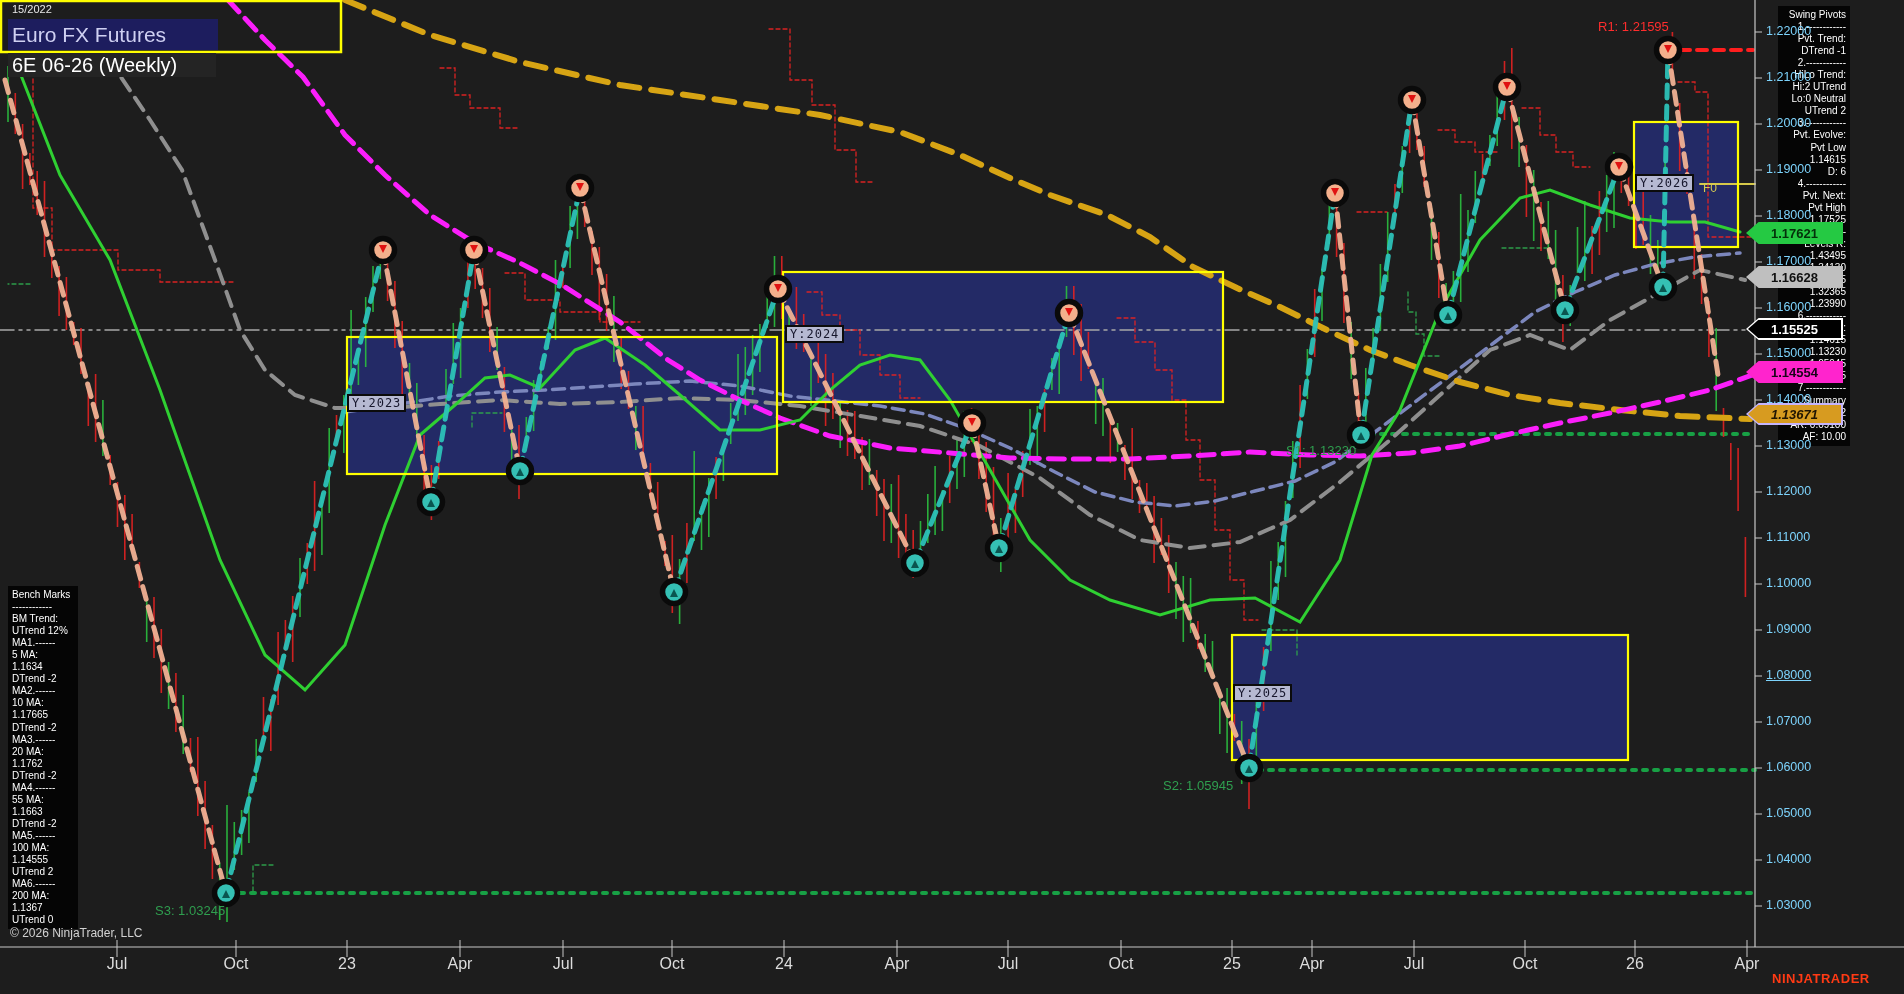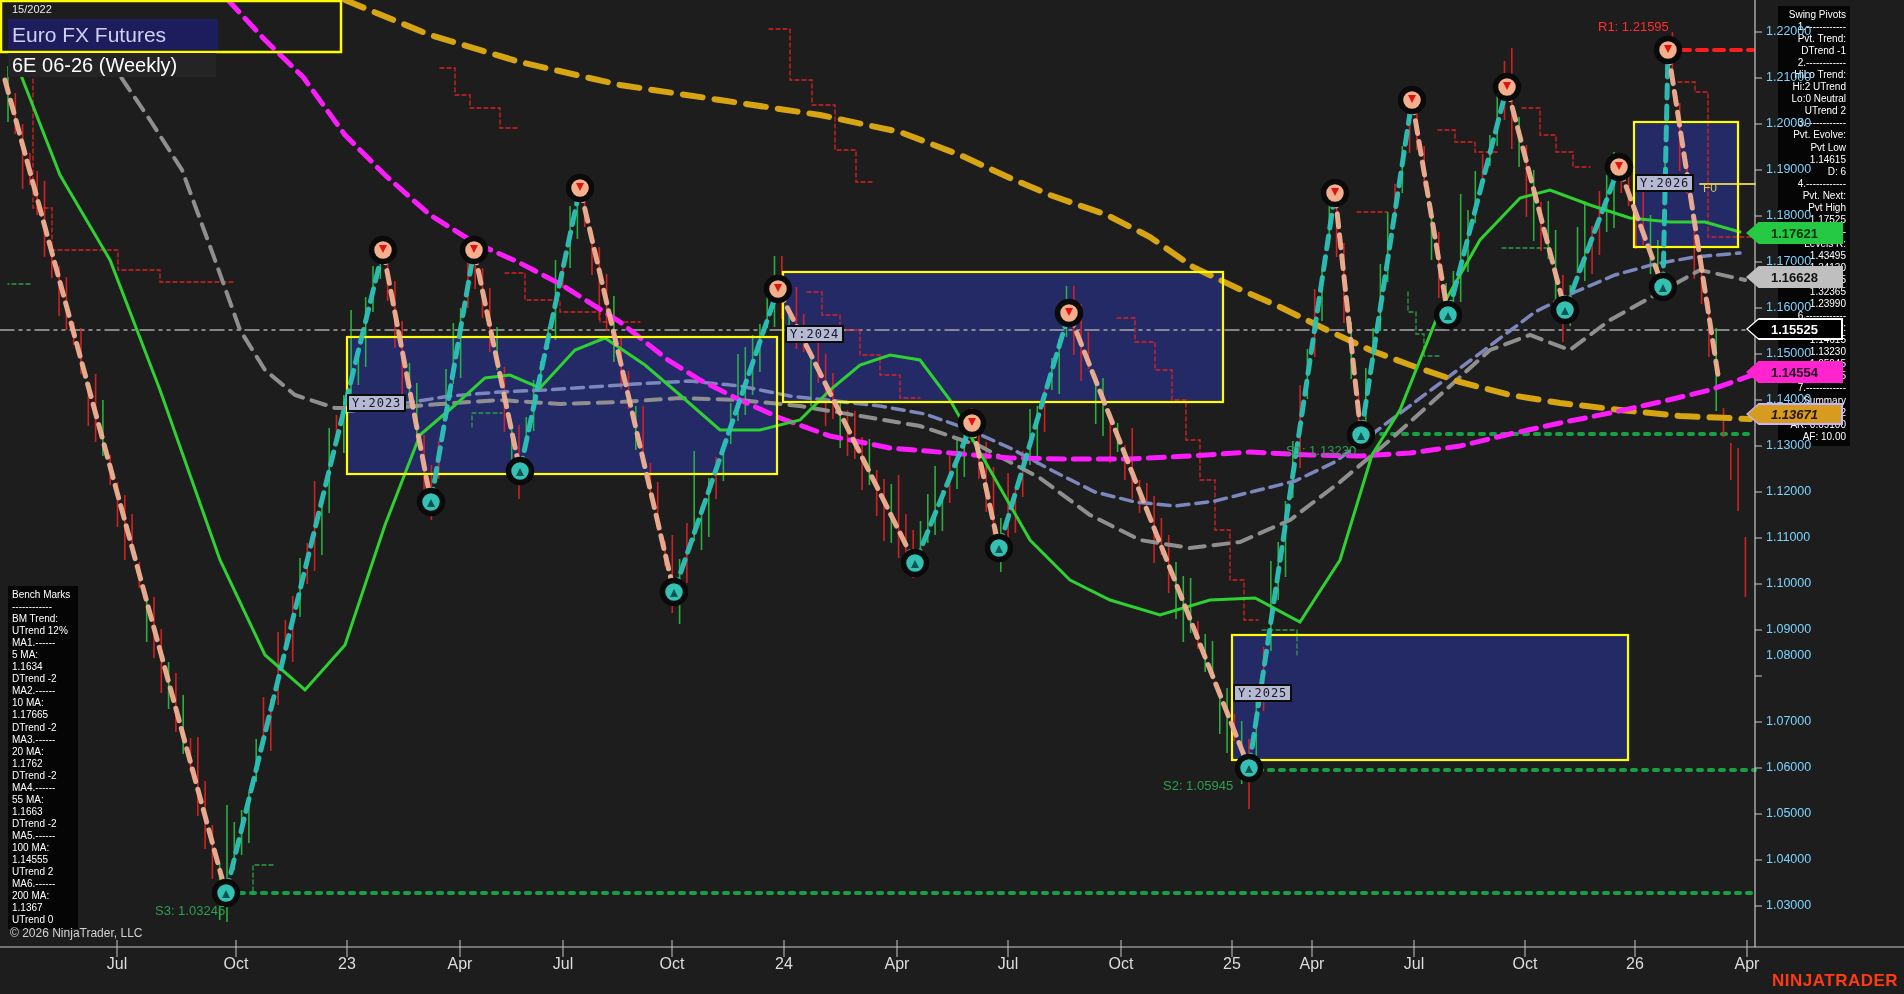--- a/index.html
+++ b/index.html
@@ -22,21 +22,21 @@
     clip-path:polygon(0 50%,13% 0,100% 0,100% 100%,13% 100%);}
   .tag-in{position:absolute;left:2px;top:2px;right:2px;bottom:2px;
     clip-path:polygon(0 50%,11% 0,100% 0,100% 100%,11% 100%);
     display:flex;align-items:center;justify-content:center;font-size:13px;font-weight:bold;}
   .ann{position:absolute;font-weight:normal;white-space:nowrap;}
   .year-chip{position:absolute;background:#b6b9d2;color:#16162c;border:2px solid #0b0b0b;
     font-family:"DejaVu Sans Mono",monospace;font-size:12px;line-height:14px;
     padding:0 3px;letter-spacing:1px;white-space:nowrap;}
   .copyright{position:absolute;left:10px;top:926px;font-size:12px;color:#d2d2d2;}
   .ws-tab{position:absolute;left:6px;top:996px;font-size:10px;color:#b5b5b5;}
-  .ninja-logo{position:absolute;left:1772px;top:971px;font-size:17px;font-weight:700;
+  .ninja-logo{position:absolute;left:1772px;top:971px;font-size:13px;font-weight:700;
     letter-spacing:0.5px;color:#ff3a14;}
 </style>
 </head>
 <body>
 
 <div class="screen">
 
   <svg class="chart" id="plot" width="1904" height="994">
       <rect x="347" y="337" width="430" height="137" fill="#232a66"></rect>
       <rect x="783" y="272" width="440" height="130" fill="#232a66"></rect>
@@ -438,21 +438,21 @@
       <div class="price-axis-label" style="top: 208px;">1.18000</div>
       <div class="price-axis-label" style="top: 254px;">1.17000</div>
       <div class="price-axis-label" style="top: 300px;">1.16000</div>
       <div class="price-axis-label" style="top: 346px;">1.15000</div>
       <div class="price-axis-label" style="top: 392px;">1.14000</div>
       <div class="price-axis-label" style="top: 438px;">1.13000</div>
       <div class="price-axis-label" style="top: 484px;">1.12000</div>
       <div class="price-axis-label" style="top: 530px;">1.11000</div>
       <div class="price-axis-label" style="top: 576px;">1.10000</div>
       <div class="price-axis-label" style="top: 622px;">1.09000</div>
-      <div class="price-axis-label" style="top: 648px;">1.08000</div>
+      <div class="price-axis-label" style="top: 668px; text-decoration: underline;">1.08000</div>
       <div class="price-axis-label" style="top: 714px;">1.07000</div>
       <div class="price-axis-label" style="top: 760px;">1.06000</div>
       <div class="price-axis-label" style="top: 806px;">1.05000</div>
       <div class="price-axis-label" style="top: 852px;">1.04000</div>
       <div class="price-axis-label" style="top: 898px;">1.03000</div>
       <div class="tag" style="top: 222px; background: rgb(37, 201, 67);">
         <div class="tag-in" style="background: rgb(37, 201, 67); color: rgb(4, 48, 10);">1.17621</div>
       </div>
       <div class="tag" style="top: 266px; background: rgb(191, 191, 191);">
         <div class="tag-in" style="background: rgb(191, 191, 191); color: rgb(17, 17, 17);">1.16628</div>

